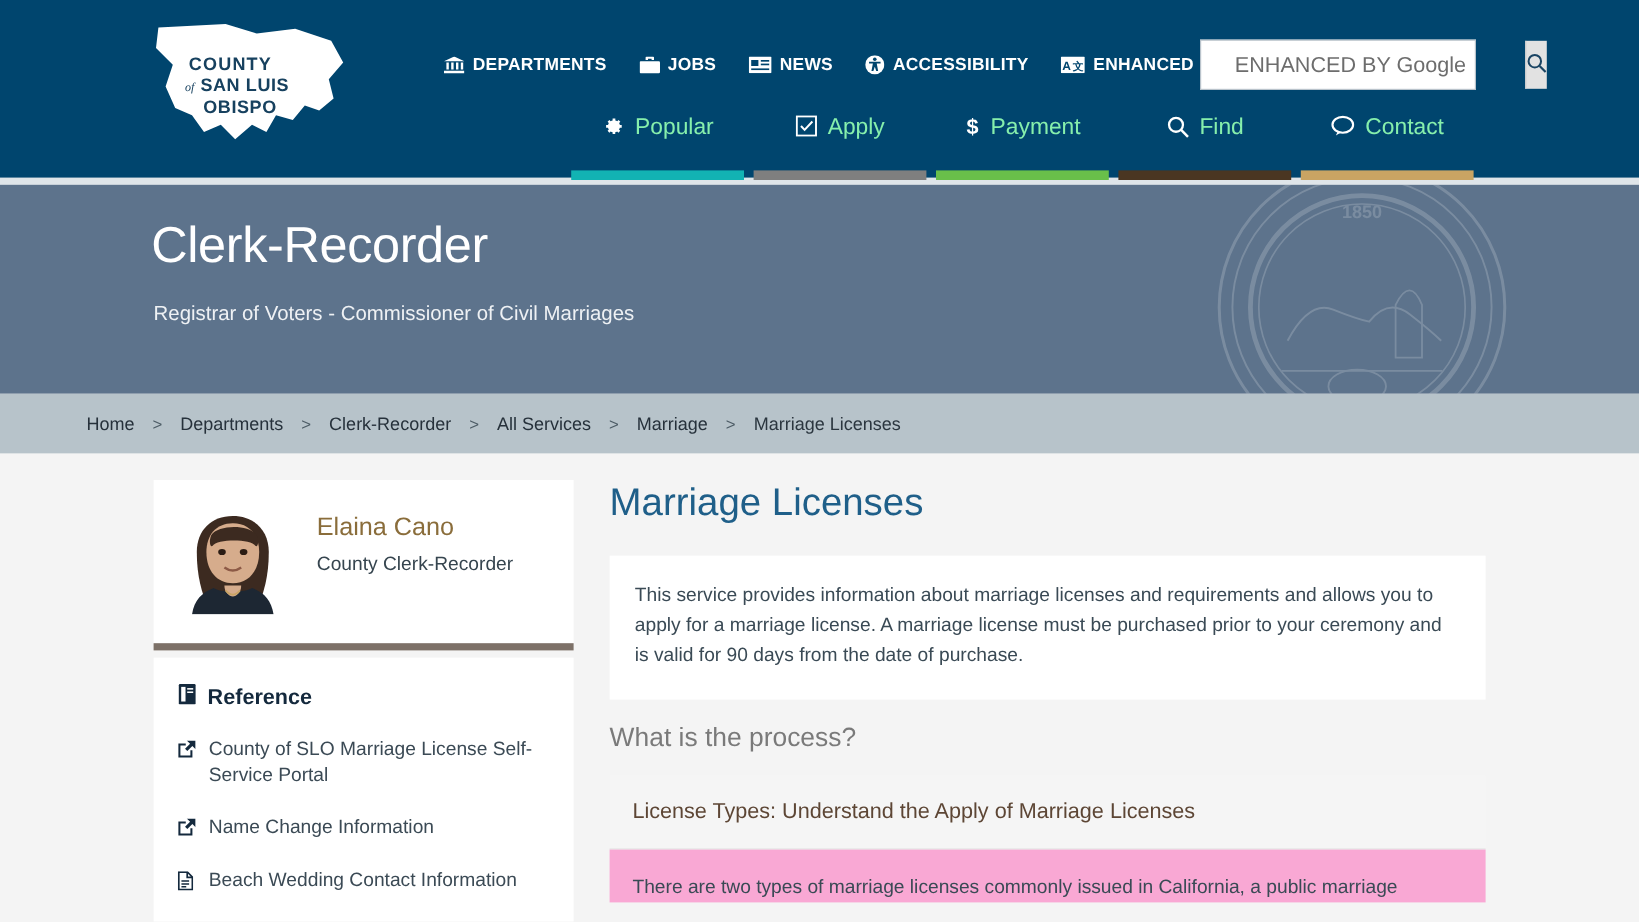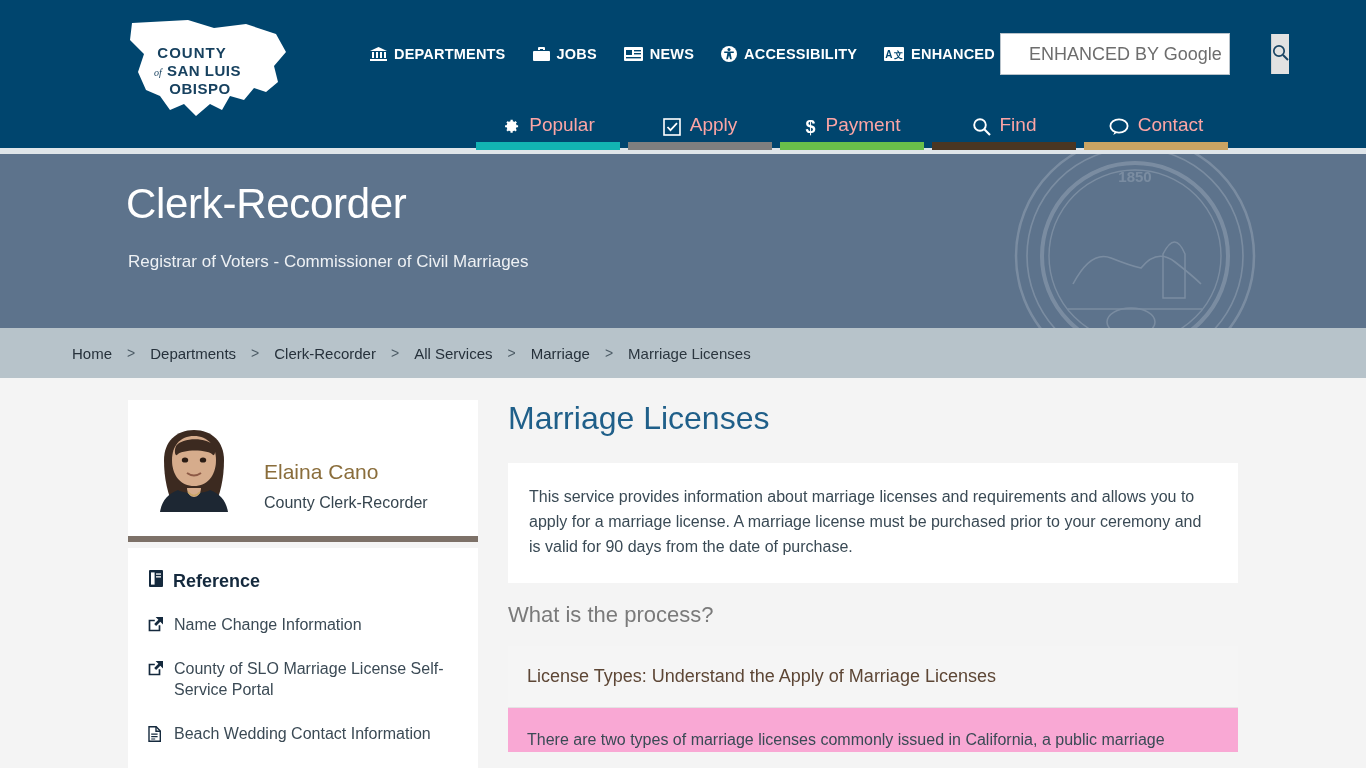--- a/index.html
+++ b/index.html
@@ -82,23 +82,23 @@
     gap: 0;
   }
   .nav-item {
     width: 152px;
     cursor: pointer;
     display: flex;
     flex-direction: column;
     align-items: center;
   }
   .nav-item .nav-row {
-    display: flex; align-items: flex-end; gap: 9px;
+    display: flex; align-items: flex-start; gap: 9px;
     height: 40px;
-    color: #fca5a5;
+    color: #86efac;
     font-size: 19px;
   }
   .nav-item .nav-row svg { display: block; }
   .nav-underline { width: 144px; height: 8px; margin-top: 6px; }
 
   .hdr-divider {
     height: 6px;
     background: #dfe5e9;
   }
 
@@ -165,21 +165,20 @@
     left: 128px; top: 22px;
     width: 350px;
   }
   .card {
     background: #ffffff;
   }
   .person {
     display: flex;
     padding: 16px 0 24px 18px;
     gap: 22px;
-    align-items: flex-end;
   }
   .portrait {
     width: 96px; height: 96px;
     overflow: hidden;
     flex: 0 0 auto;
   }
   .portrait svg { display: block; }
   .person-text { padding-top: 12px; }
   .person-name {
     color: #8a6d3b;
@@ -481,31 +480,31 @@
         <span>Reference</span>
       </div>
 
       <div class="ref-link">
         <span class="ico">
           <svg width="15" height="15" viewBox="0 0 15 15">
               <path fill="none" stroke="#14293d" stroke-width="1.7" d="M11.5 8.2v5.3H1.5V3.5h5.3"></path>
               <path fill="#14293d" d="M7.6 0H15v7.4l-2.7-2.7-4.2 4.2-1.9-1.9 4.2-4.2z"></path>
             </svg>
         </span>
-        <span>Name Change Information</span>
+        <span>County of SLO Marriage License Self-Service Portal</span>
       </div>
 
       <div class="ref-link">
         <span class="ico">
           <svg width="15" height="15" viewBox="0 0 15 15">
               <path fill="none" stroke="#14293d" stroke-width="1.7" d="M11.5 8.2v5.3H1.5V3.5h5.3"></path>
               <path fill="#14293d" d="M7.6 0H15v7.4l-2.7-2.7-4.2 4.2-1.9-1.9 4.2-4.2z"></path>
             </svg>
         </span>
-        <span>County of SLO Marriage License Self-Service Portal</span>
+        <span>Name Change Information</span>
       </div>
 
       <div class="ref-link">
         <span class="ico">
           <svg width="13" height="16" viewBox="0 0 13 16">
               <path fill="none" stroke="#14293d" stroke-width="1.4" d="M1 .7h7.2L12.3 5v10.3H1z"></path>
               <path fill="none" stroke="#14293d" stroke-width="1.4" d="M8 .9v4.3h4.2"></path>
               <path stroke="#14293d" stroke-width="1.2" d="M3.2 8.2h6.4M3.2 10.7h6.4M3.2 13h4"></path>
             </svg>
         </span>

